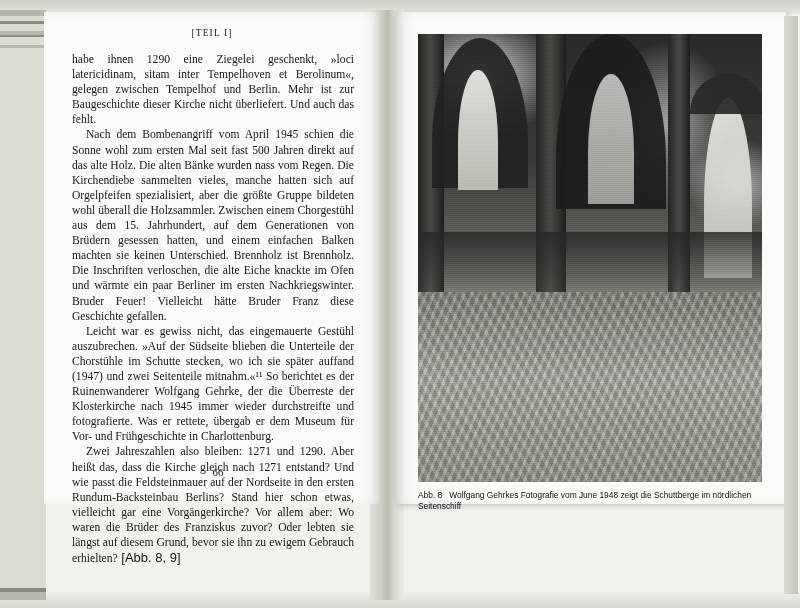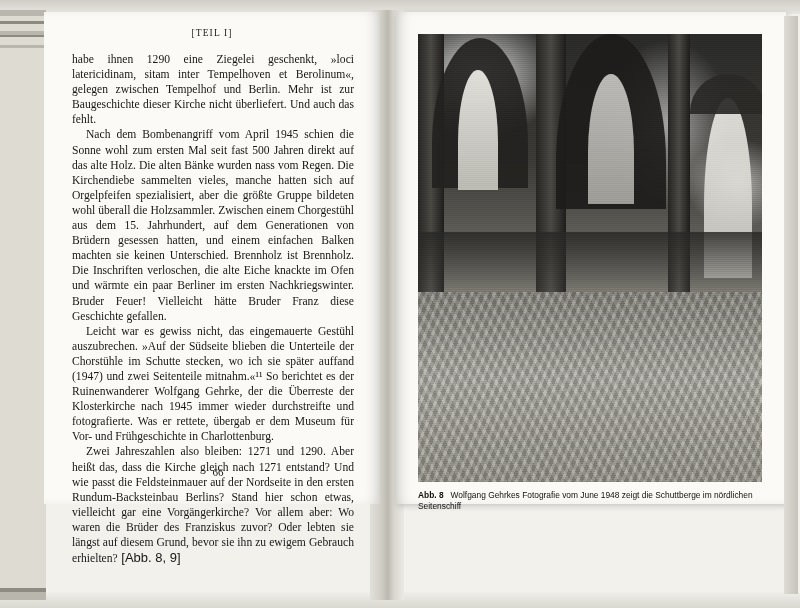--- a/index.html
+++ b/index.html
@@ -187,21 +187,21 @@
     position: absolute;
     left: 22px;
     top: 478px;
     width: 344px;
     font-family: "Liberation Sans", sans-serif;
     font-size: 8.4px;
     line-height: 11.4px;
     color: #111;
   }
   .caption .lbl {
-    font-weight: bold;
+    font-weight: normal;
     margin-right: 7px;
   }
 </style>
 </head>
 <body>
 
 <div id="book">
 
   <div class="surround-top"></div>
   <div class="surround-bottom"></div>

